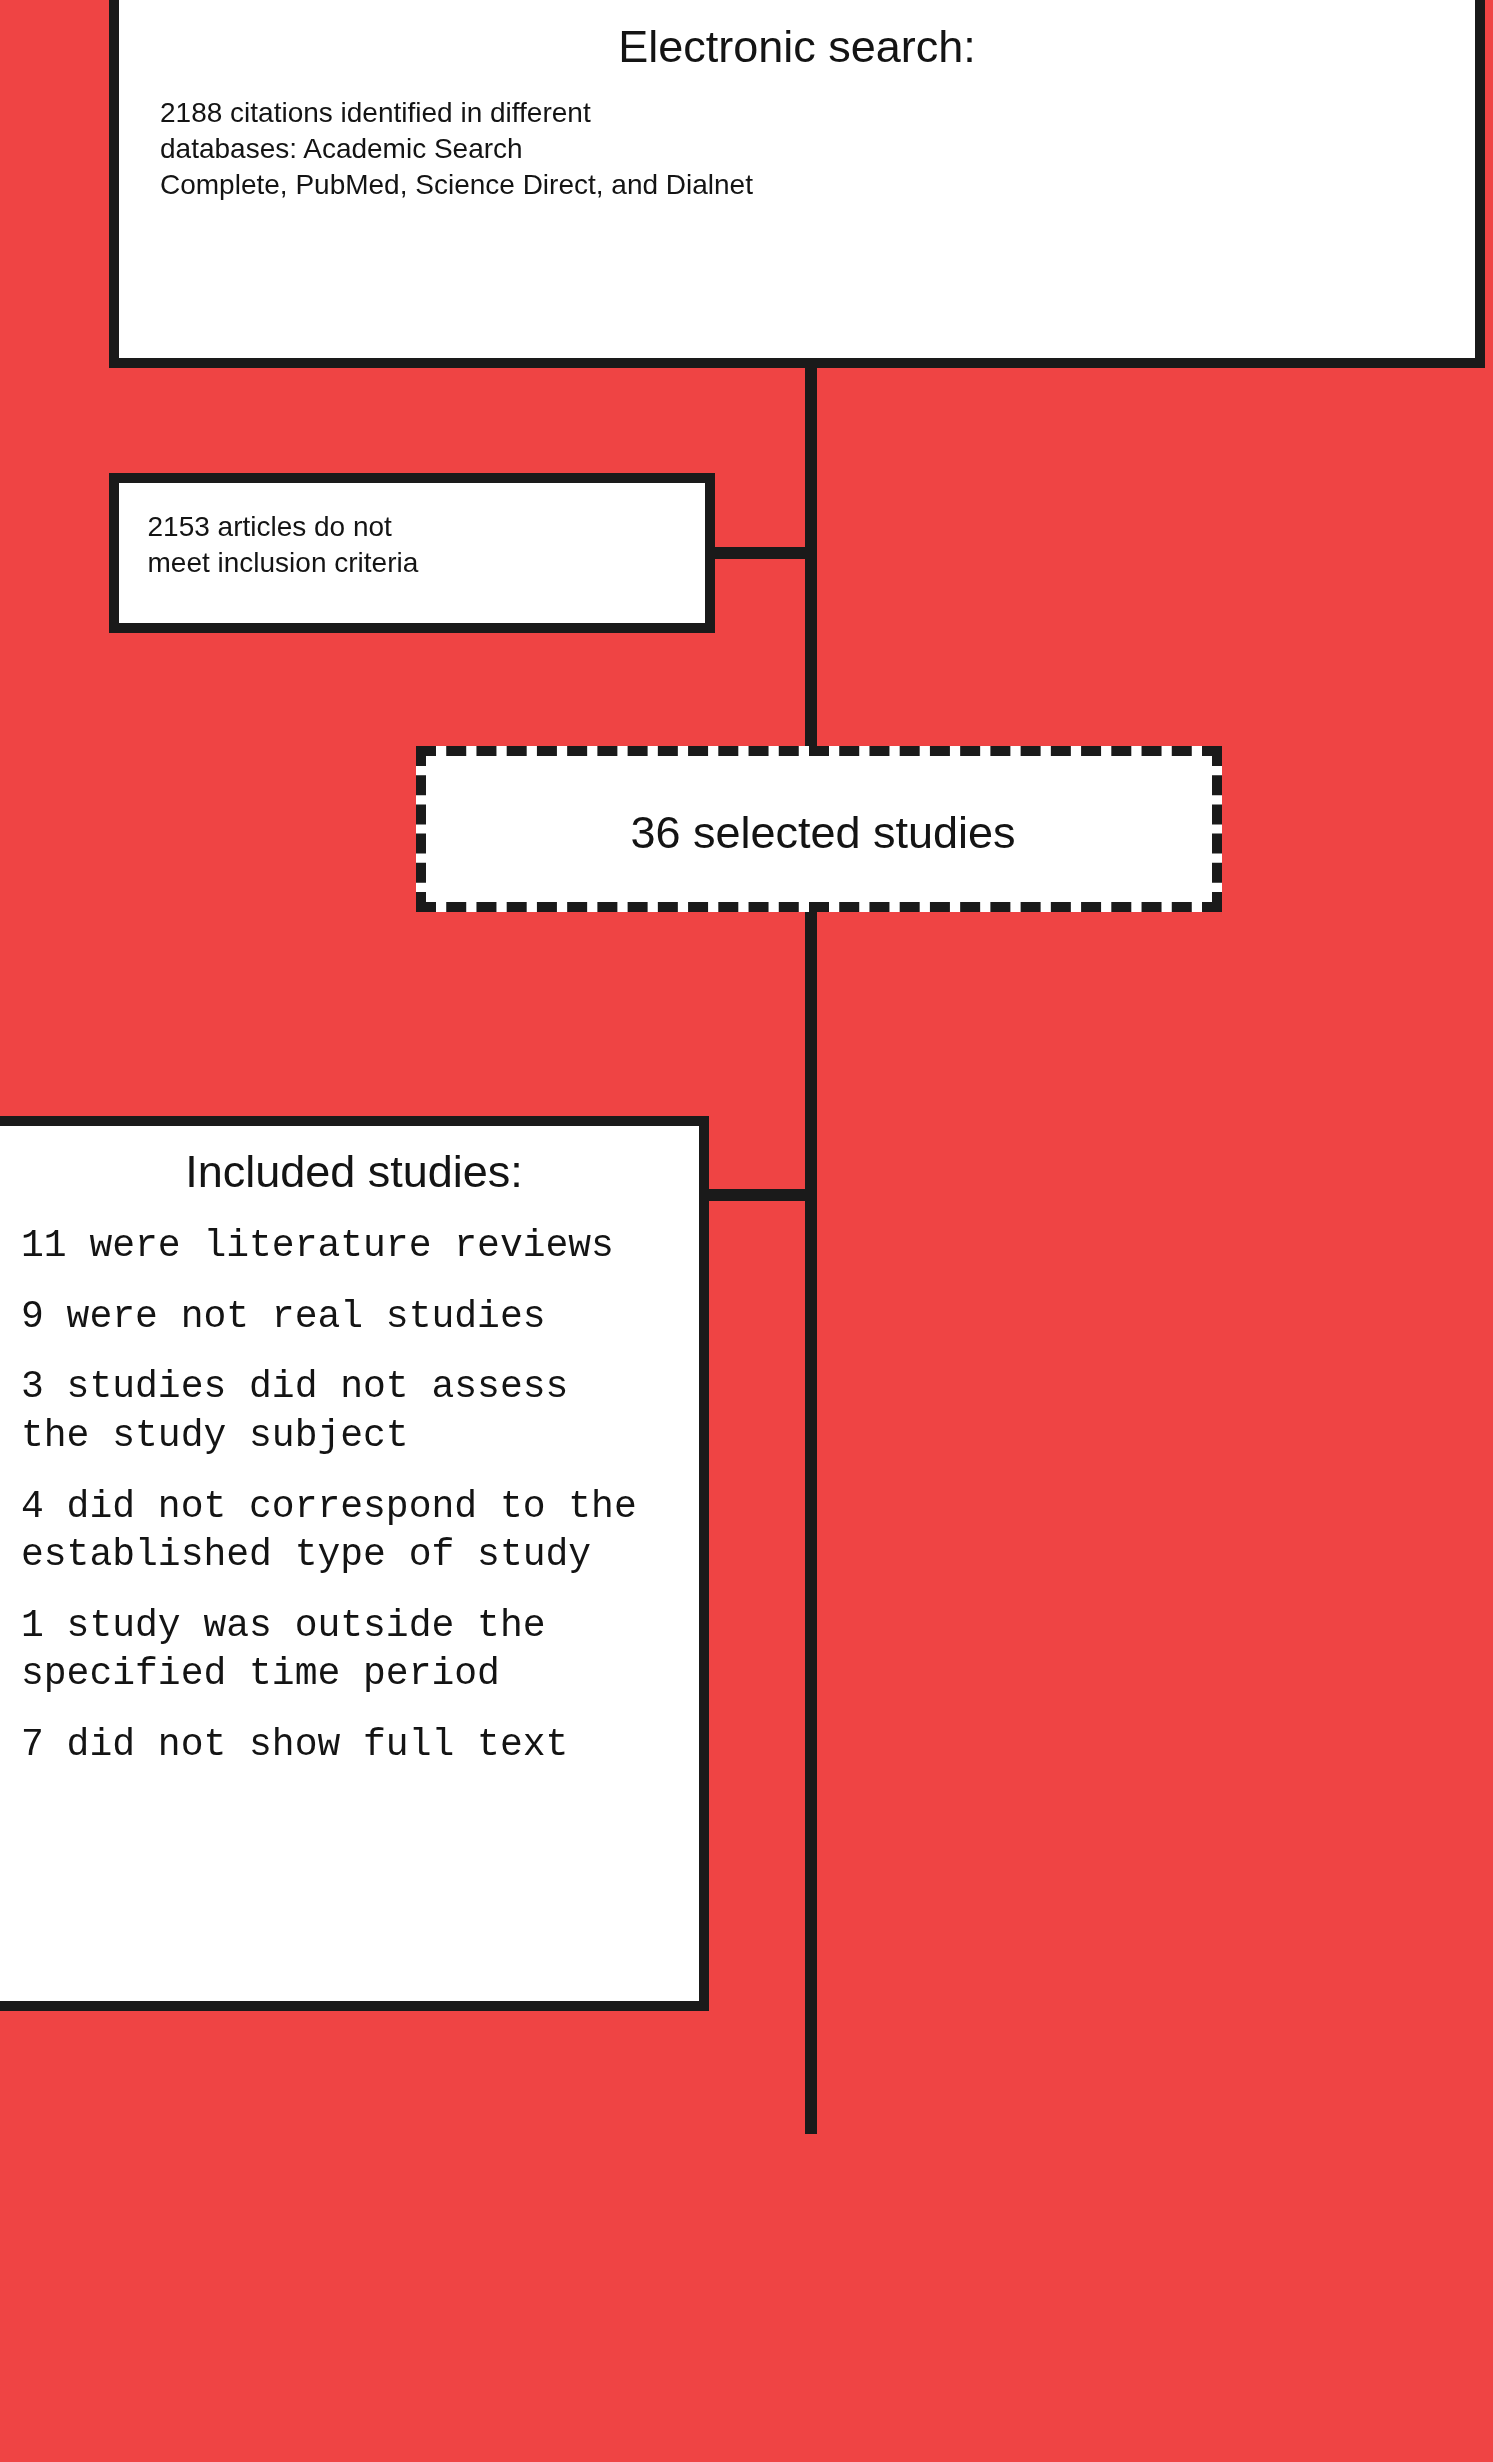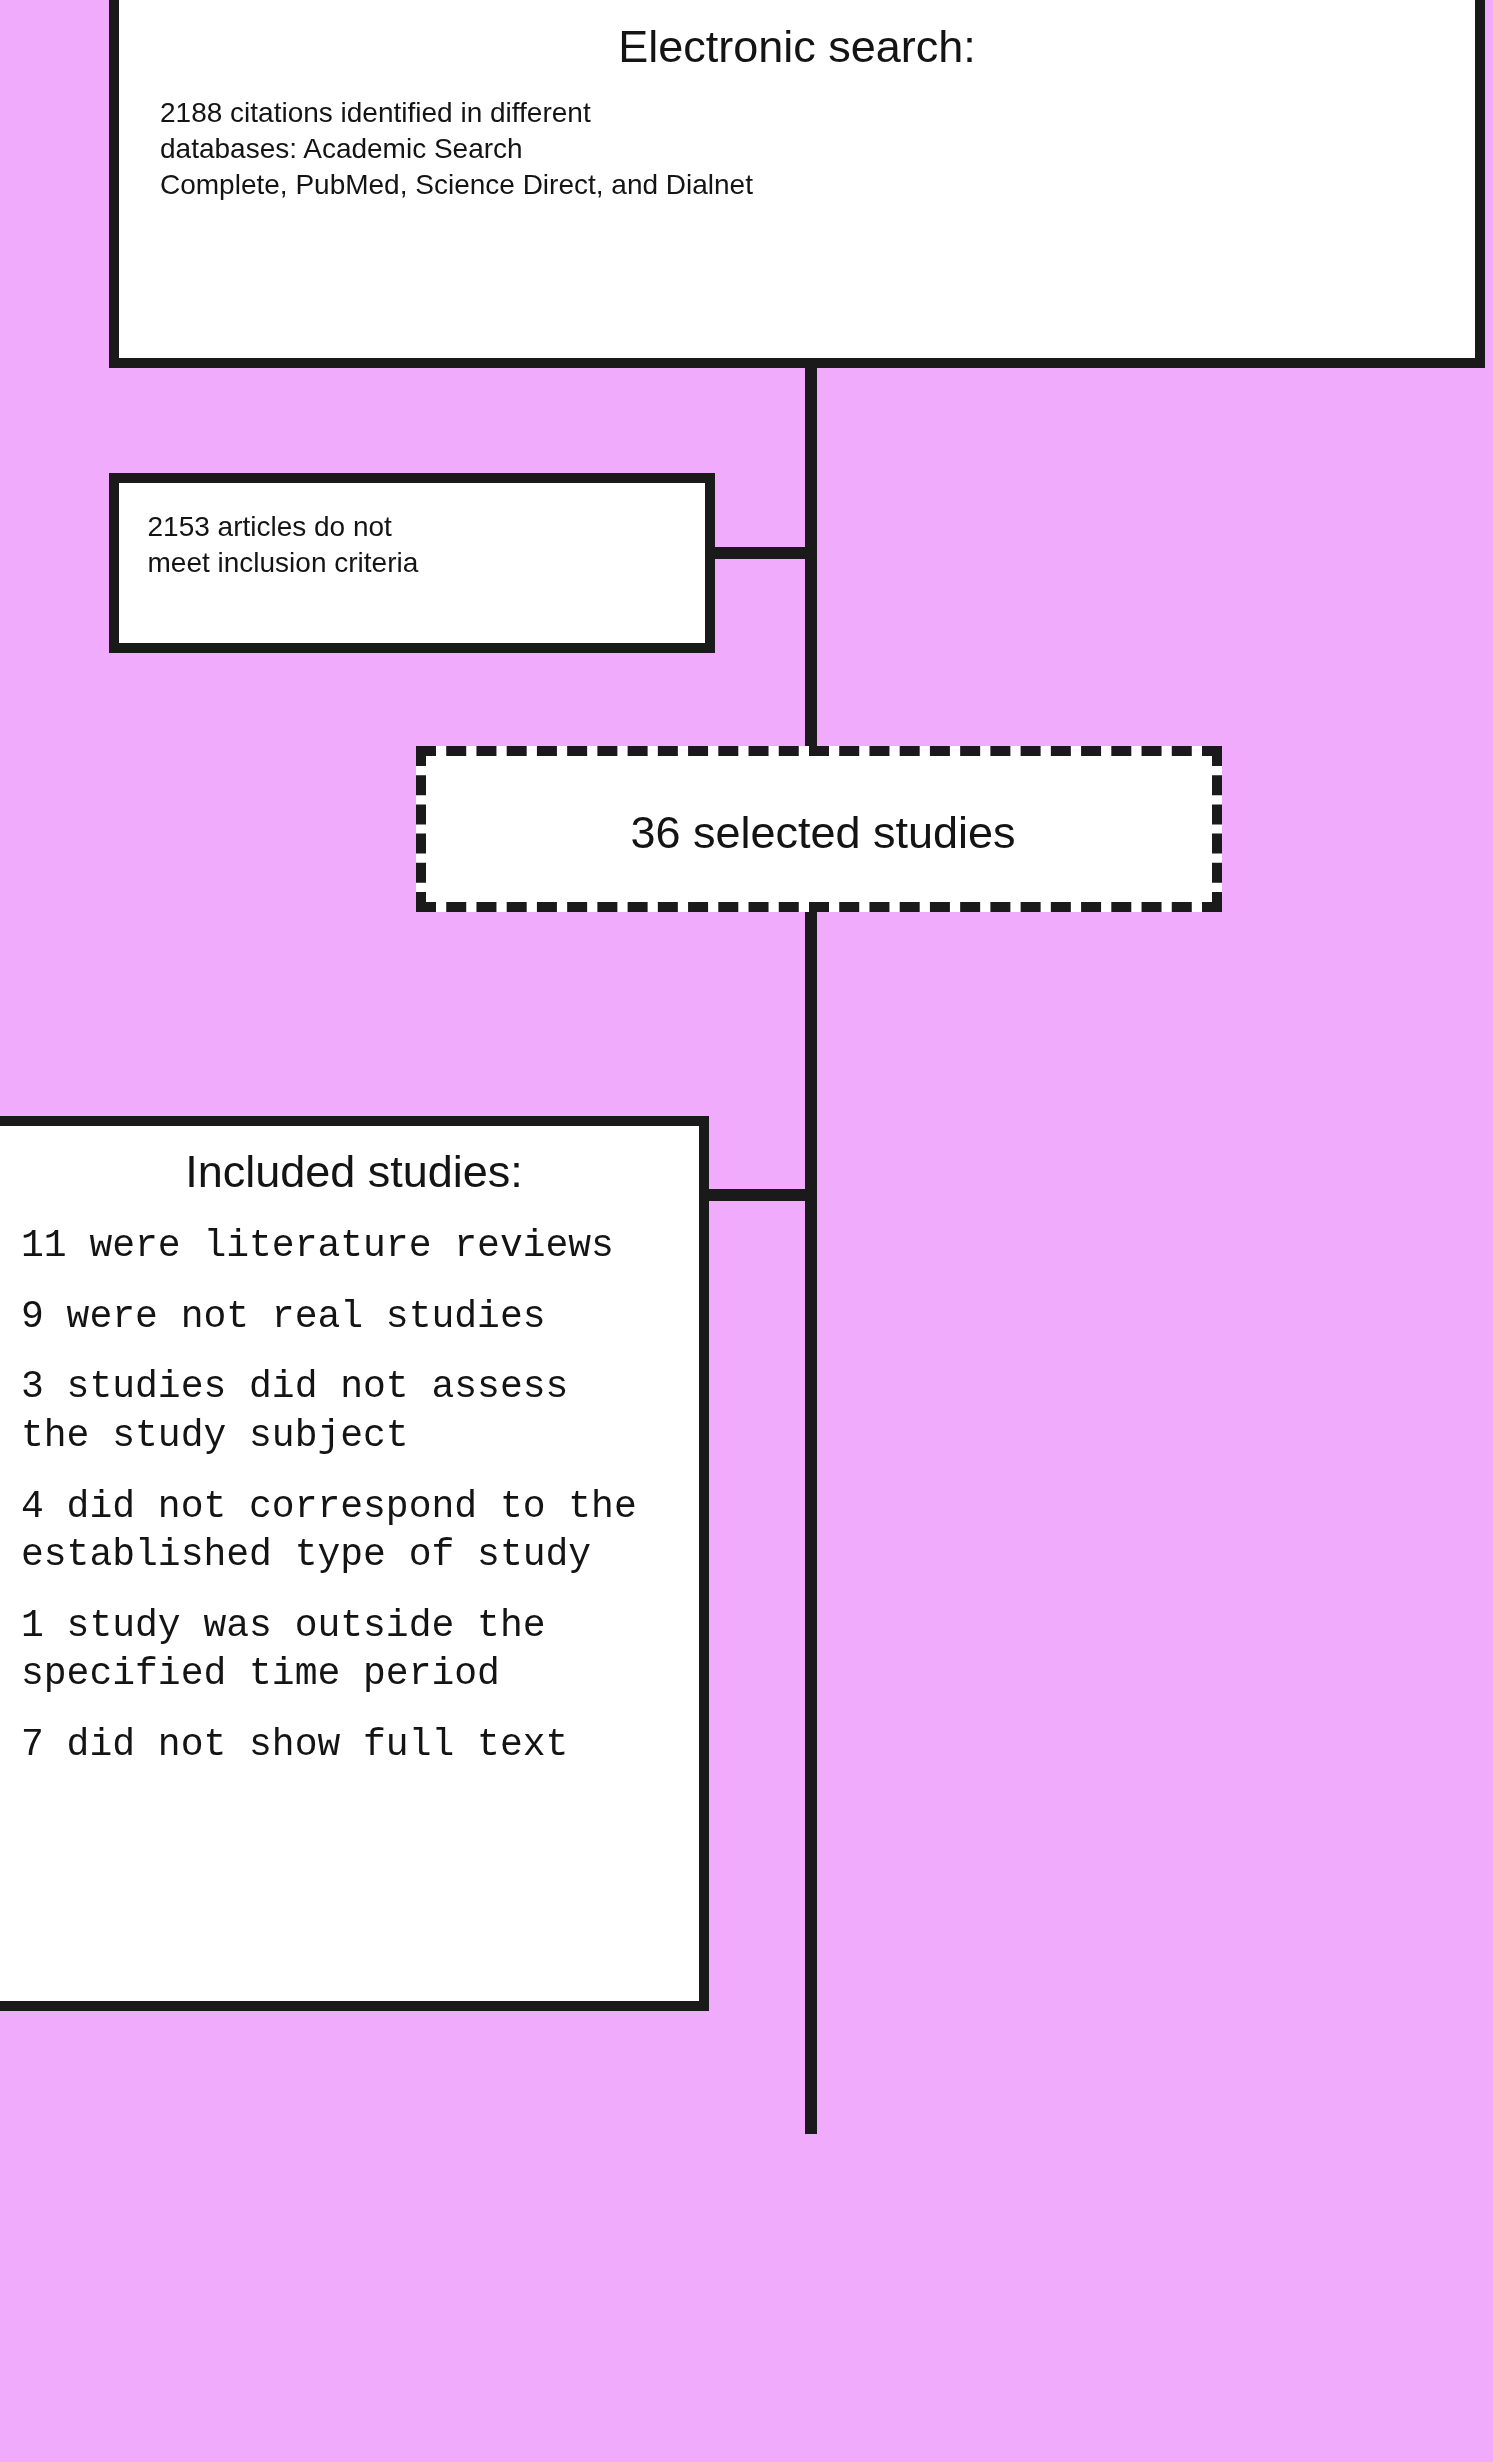--- a/index.html
+++ b/index.html
@@ -4,21 +4,21 @@
 <style>
   html, body {
     margin: 0;
     padding: 0;
     background: #ffffff;
   }
   #diagram {
     position: relative;
     width: 1494px;
     height: 2462px;
-    background: #f0abfc;
+    background: #ef4444;
     font-family: "Liberation Sans", sans-serif;
     color: #141414;
     overflow: hidden;
   }
 
   
   .conn {
     position: absolute;
     background: #1a1a1a;
   }
@@ -74,21 +74,21 @@
     top: 98px;
     left: 41px;
     right: 18.4px;
   }
 
   
   #box-not-meet-criteria {
     left: 109px;
     top: 473px;
     width: 606px;
-    height: 180px;
+    height: 160px;
   }
   #box-not-meet-criteria .box-body {
     position: absolute;
     top: 26px;
     left: 28.5px;
     right: 11px;
   }
 
   
   #box-selected-studies {

